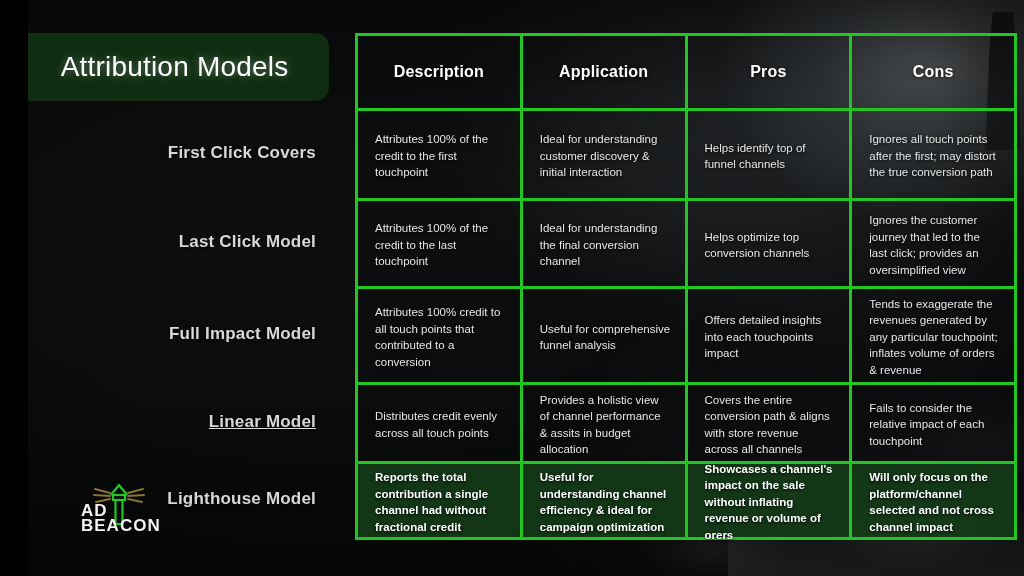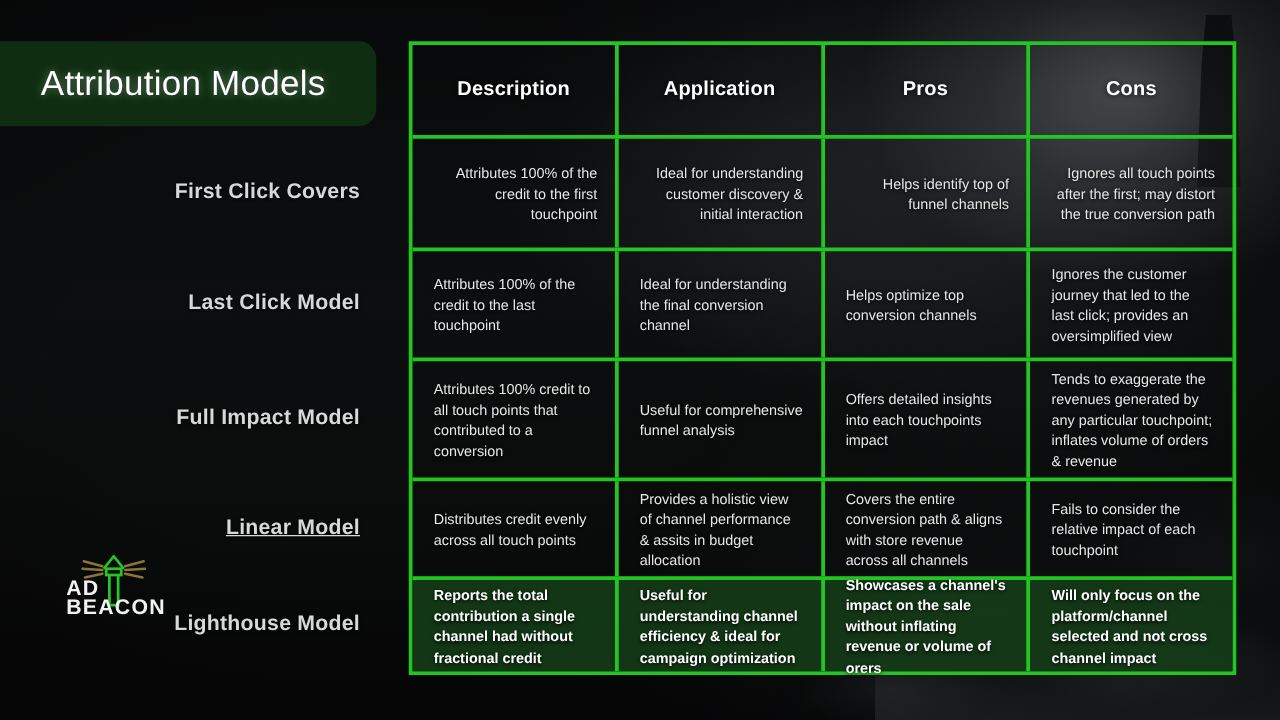--- a/index.html
+++ b/index.html
@@ -3,21 +3,21 @@
 <meta charset="utf-8">
 <style>
   html,body{margin:0;padding:0;background:#000;}
   body{
     width:1024px;height:576px;overflow:hidden;position:relative;
     font-family:"Liberation Sans", sans-serif;
     color:#e8e8e8;
   }
 
   
-  #stage{position:absolute;inset:0;overflow:hidden;background:#a16207;}
+  #stage{position:absolute;inset:0;overflow:hidden;background:#a16207;margin-left:28px;}
 
   .bg-base{position:absolute;inset:0;
     background:
       radial-gradient(ellipse 300px 220px at 905px 70px, rgba(215,222,228,.55) 0%, rgba(150,160,168,.28) 38%, rgba(40,44,48,.05) 72%, rgba(0,0,0,0) 100%),
       radial-gradient(ellipse 560px 330px at 860px 150px, rgba(120,130,138,.22) 0%, rgba(0,0,0,0) 70%),
       radial-gradient(ellipse 420px 260px at 690px 120px, rgba(105,112,120,.16) 0%, rgba(0,0,0,0) 72%),
       radial-gradient(ellipse 700px 400px at 980px 520px, rgba(90,100,108,.20) 0%, rgba(0,0,0,0) 70%),
       linear-gradient(180deg,#0a0b0c 0%,#0d0e0f 42%,#0a0b0b 72%,#070708 100%);
   }
   
@@ -58,21 +58,21 @@
   
   #labels{position:absolute;left:0;top:33px;width:305px;height:507px;}
   .rowlabel{
     position:absolute;right:17px;
     font-size:17px;font-weight:bold;color:#d7d9d9;
     text-align:right;letter-spacing:.2px;white-space:nowrap;
     text-shadow:0 1px 3px rgba(0,0,0,.85);
   }
 
   
-  #logo{position:absolute;left:45px;top:438px;width:92px;height:58px;}
+  #logo{position:absolute;left:45px;top:478px;width:92px;height:58px;}
   #logo svg{display:block;}
 
   
   #table{
     position:absolute;left:327px;top:33px;width:662px;height:507px;
     border:3px solid #22c522;box-sizing:border-box;
     display:flex;flex-direction:column;
   }
   .trow{display:flex;box-sizing:border-box;width:100%;}
   .trow + .trow{border-top:3px solid #22c522;}
@@ -90,21 +90,21 @@
   }
 
   .body-row .tcell .c{
     font-size:11.5px;line-height:16.5px;color:#e6e8e8;font-weight:400;
     text-shadow:0 1px 3px rgba(0,0,0,.9);
   }
   .row-highlight{background:rgba(20,62,24,.88);}
   .row-highlight .tcell .c{font-weight:bold;color:#ffffff;}
 
   
-  .r1{height:90px;text-align:right;}
+  .r1{height:90px;}
   .r2{height:88px;}
   .r3{height:96px;}
   .r4{height:79px;}
   .r5{height:76px;}
 
   .body-row .tcell{display:flex;align-items:center;}
 </style>
 </head>
 <body>
 

